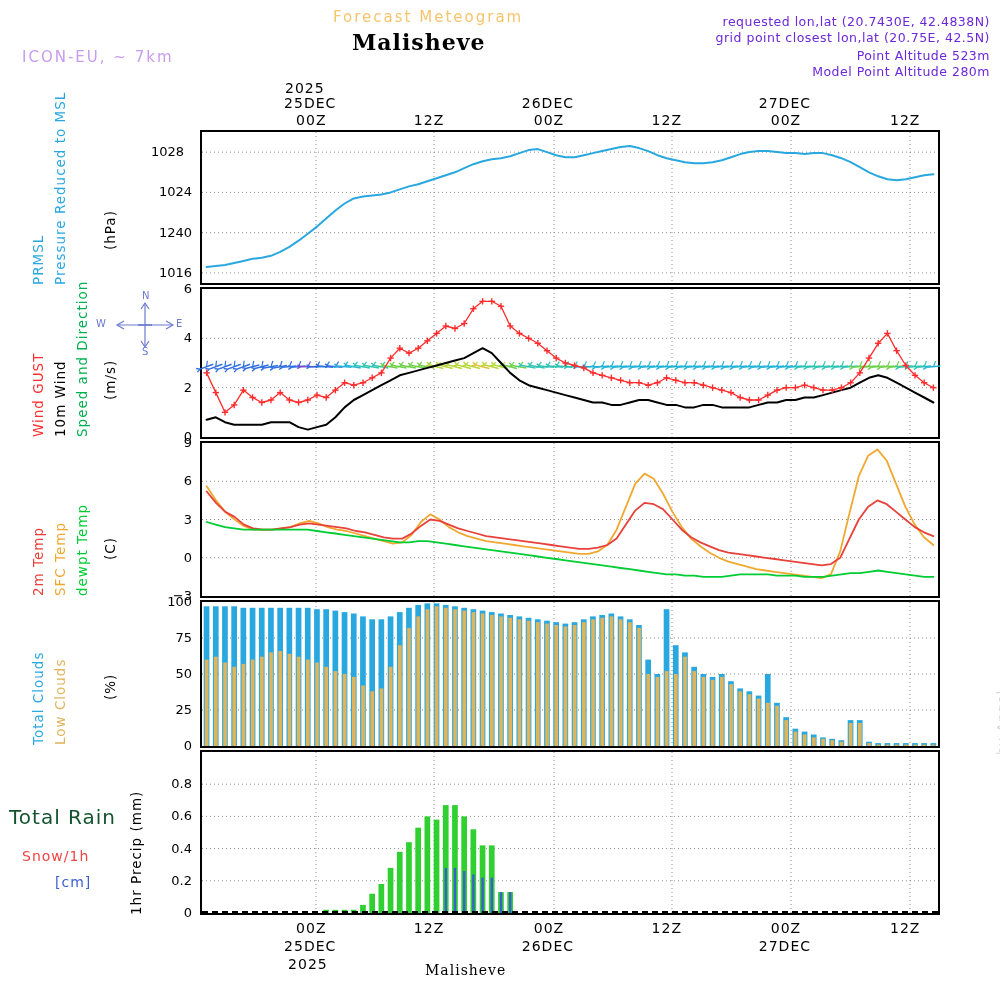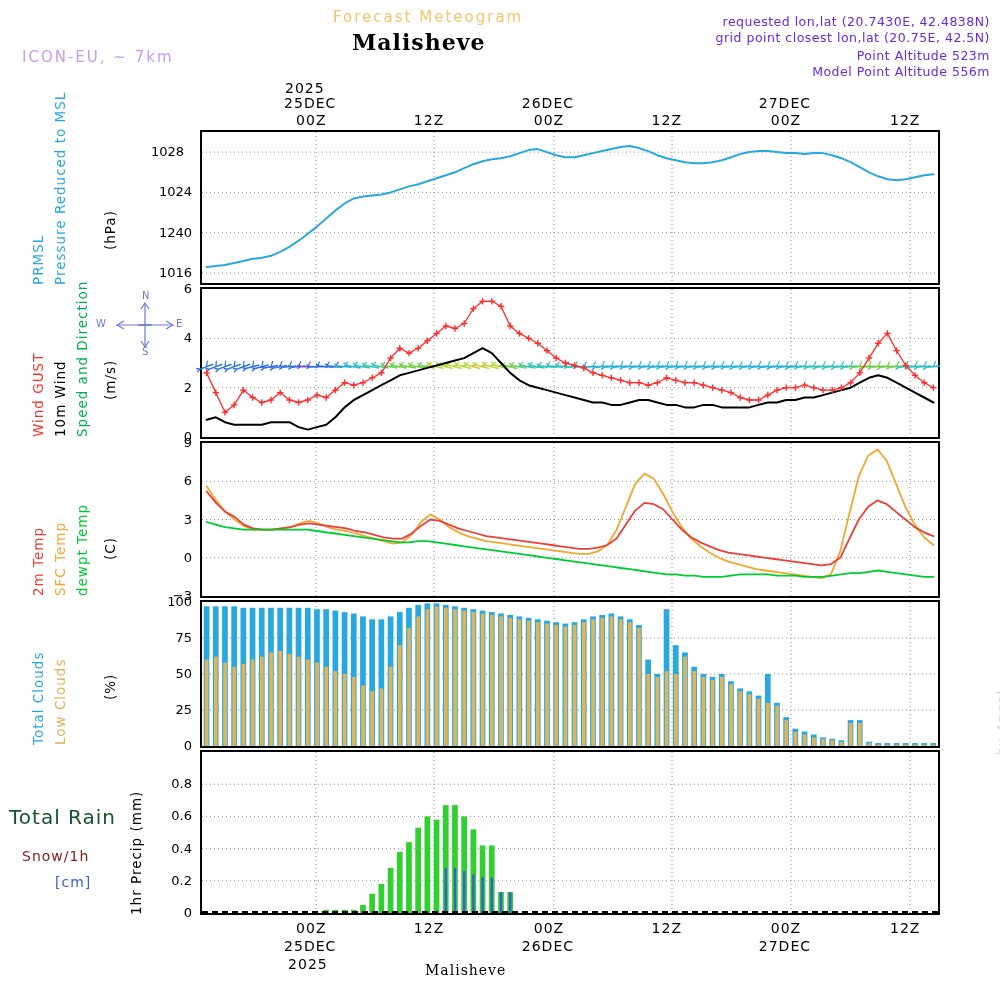--- a/index.html
+++ b/index.html
@@ -29,21 +29,21 @@
 </style>
 </head>
 <body>
 
 <div class="abs nowrap" id="hdr-forecast">Forecast Meteogram</div>
 <div class="abs nowrap" id="hdr-title">Malisheve</div>
 <div class="abs nowrap" id="hdr-model">ICON-EU, ~ 7km</div>
 <div class="abs nowrap hdr-right" id="hdr-req">requested lon,lat (20.7430E, 42.4838N)</div>
 <div class="abs nowrap hdr-right" id="hdr-grid">grid point closest lon,lat (20.75E, 42.5N)</div>
 <div class="abs nowrap hdr-right" id="hdr-alt">Point Altitude 523m</div>
-<div class="abs nowrap hdr-right" id="hdr-malt">Model Point Altitude 556m</div>
+<div class="abs nowrap hdr-right" id="hdr-malt">Model Point Altitude 280m</div>
 
 <div class="abs" id="watermark">by Angel</div>
 
 <div class="abs topax" style="left:285px;top:80px;">2025</div>
 <div id="topaxis">
     <div class="abs topax nowrap" style="left: 284.08px; top: 95px;">25DEC</div>
     <div class="abs topax nowrap" style="left: 296.08px; top: 112px;">00Z</div>
     <div class="abs topax nowrap" style="left: 413.84px; top: 112px;">12Z</div>
     <div class="abs topax nowrap" style="left: 521.808px; top: 95px;">26DEC</div>
     <div class="abs topax nowrap" style="left: 533.808px; top: 112px;">00Z</div>
@@ -994,21 +994,21 @@
 <div class="lg" style="left:30px;top:596px;color:#e8413a;">2m Temp</div>
 <div class="lg" style="left:52px;top:596px;color:#f0a830;">SFC Temp</div>
 <div class="lg" style="left:74px;top:596px;color:#00cc33;">dewpt Temp</div>
 <div class="lg" style="left:102px;top:560px;color:#000;">(C)</div>
 
 <div class="lg" style="left:30px;top:745px;color:#29a8e0;">Total Clouds</div>
 <div class="lg" style="left:52px;top:745px;color:#e0b45a;">Low Clouds</div>
 <div class="lg" style="left:102px;top:700px;color:#000;">(%)</div>
 
 <div class="abs nowrap" style="left:9px;top:805px;color:#14532d;font-size:20px;letter-spacing:1px;">Total  Rain</div>
-<div class="abs nowrap" style="left:22px;top:848px;color:#7f1d1d;font-size:14px;letter-spacing:1px;">Snow/1h</div>
+<div class="abs nowrap" style="left:22px;top:848px;color:#ef4444;font-size:14px;letter-spacing:1px;">Snow/1h</div>
 <div class="abs nowrap" style="left:55px;top:874px;color:#3b5fd0;font-size:14px;letter-spacing:1px;">[cm]</div>
 <div class="lg" style="left:128px;top:915px;color:#000;">1hr Precip (mm)</div>
 
 <div class="abs" id="compass" style="left:100px;top:290px;width:90px;height:70px;">
   <div class="abs" style="left:42px;top:0px;color:#6a7bd0;font-size:10px;">N</div>
   <div class="abs" style="left:42px;top:56px;color:#6a7bd0;font-size:10px;">S</div>
   <div class="abs" style="left:76px;top:28px;color:#6a7bd0;font-size:10px;">E</div>
   <div class="abs" style="left:-4px;top:28px;color:#6a7bd0;font-size:10px;">W</div>
   <svg width="90" height="70" style="left:0;top:0;">
     <g stroke="#6a7bd0" stroke-width="1.2" fill="none">

